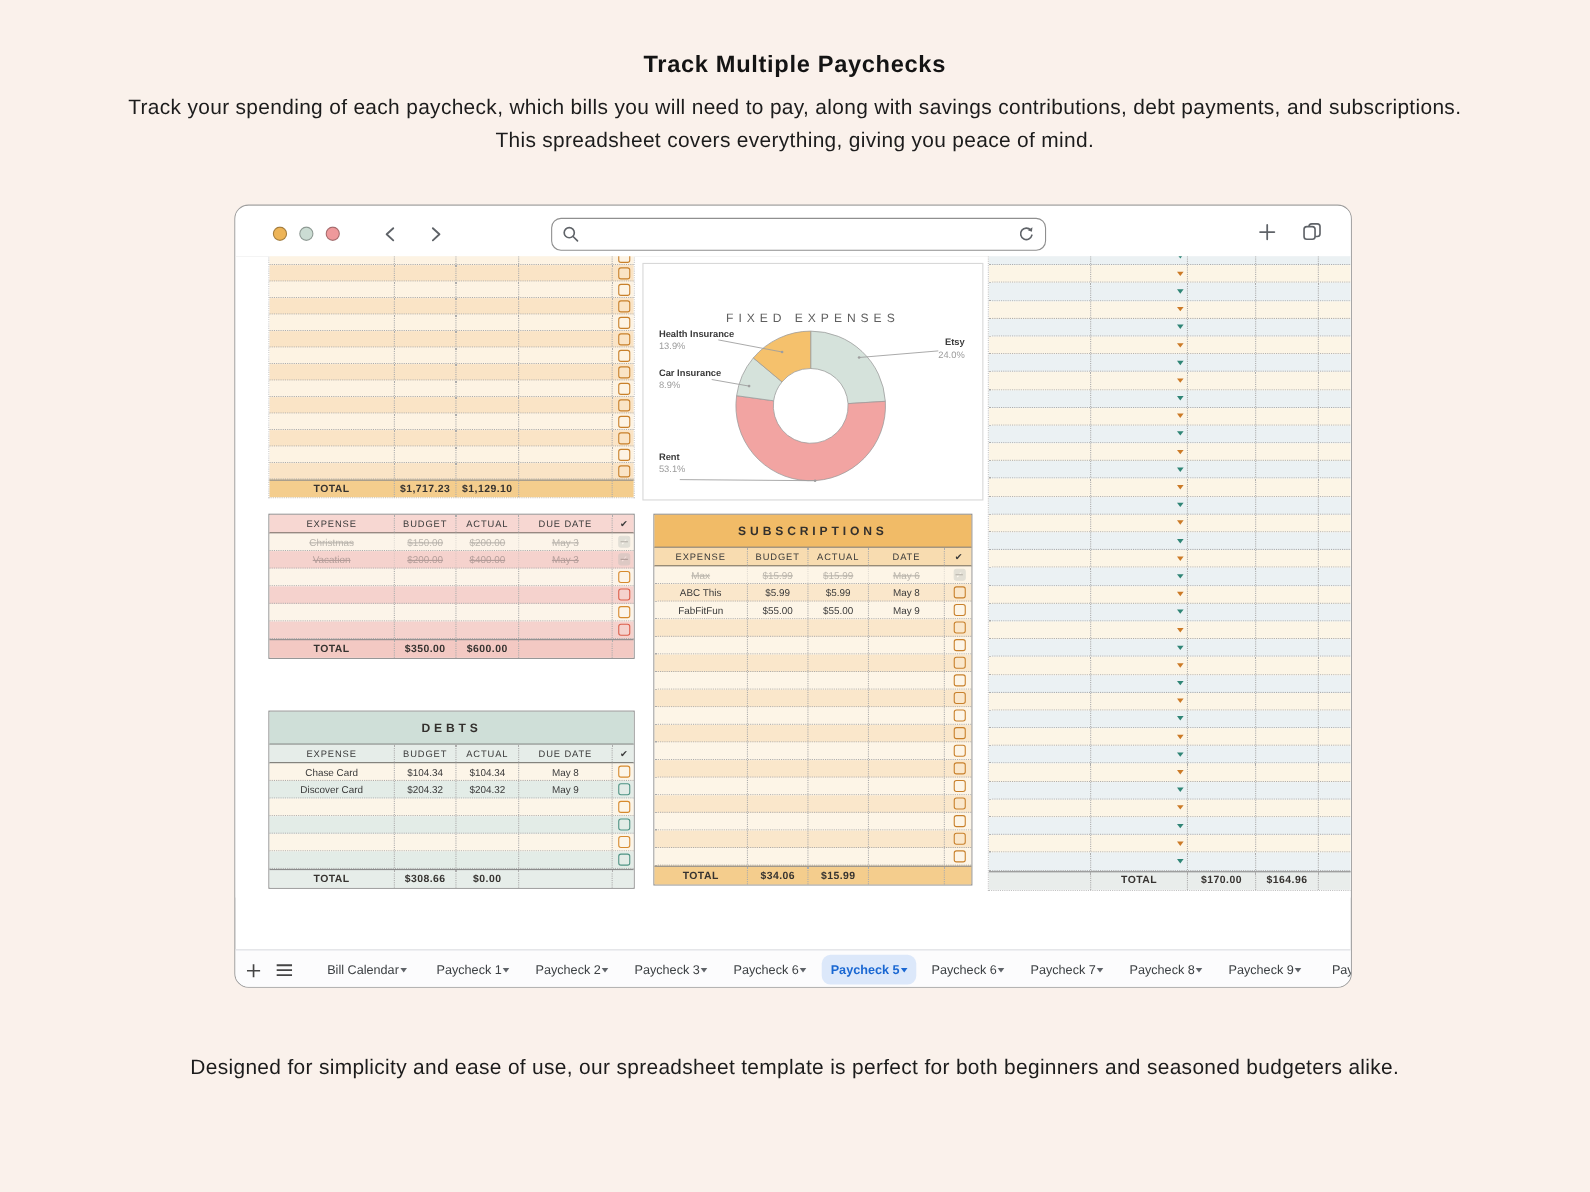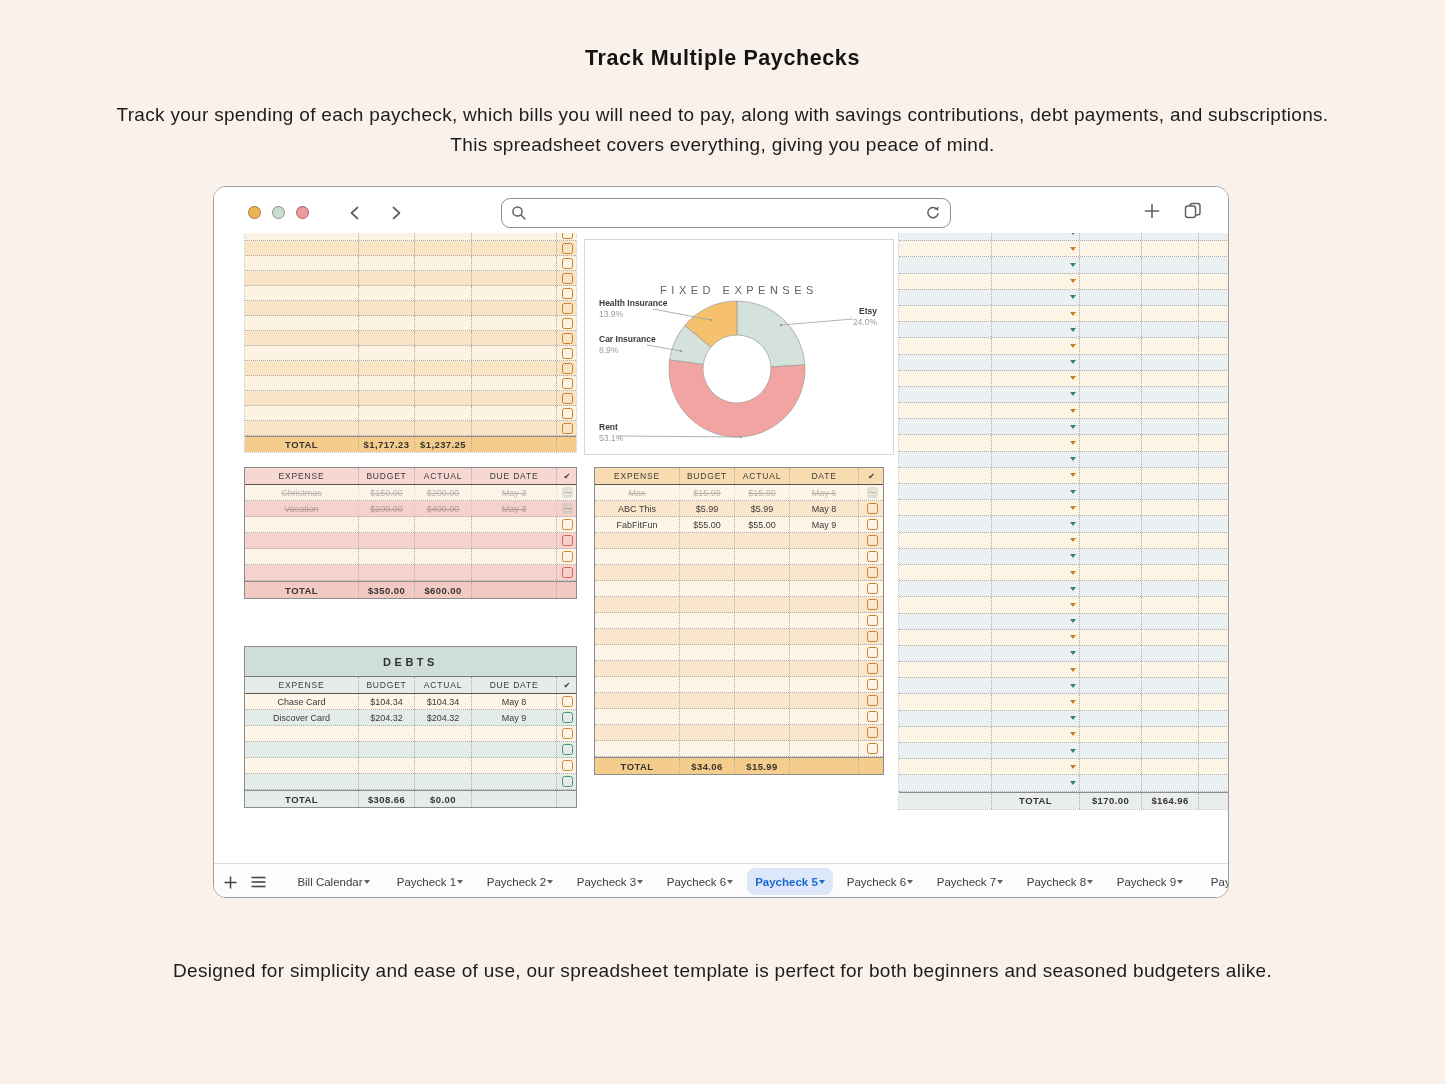--- a/index.html
+++ b/index.html
@@ -1,20 +1,20 @@
 <!DOCTYPE html>
 <html><head>
 <meta charset="utf-8">
 <style>
   html,body{margin:0;padding:0}
   body{width:1445px;height:1084px;position:relative;background:#FAF1EB;overflow:hidden;
        font-family:"Liberation Sans", sans-serif;}
   .page-title{position:absolute;top:46px;left:0;right:0;text-align:center;font-size:21.5px;
        font-weight:700;color:#141414;letter-spacing:.6px;margin:0}
-  .intro{position:absolute;top:84px;left:0;right:0;margin:16px auto;width:1250px;text-align:center;
+  .intro{position:absolute;top:84px;left:0;right:0;margin:0 auto;width:1250px;text-align:center;
        font-size:19px;line-height:29.5px;color:#1c1c1c;letter-spacing:.3px}
   .footer-text{position:absolute;top:956px;left:0;right:0;margin:0 auto;width:1270px;text-align:center;
        font-size:19px;line-height:29px;color:#1c1c1c;letter-spacing:.3px}
 
   
   .window{position:absolute;left:213px;top:186px;width:1016px;height:712px;background:#fff;
        border:1.5px solid #9E9E9E;border-radius:13px;overflow:hidden;box-sizing:border-box}
   .chrome{position:absolute;top:0;left:0;right:0;height:46px;background:#fff;border-bottom:1px solid #C9C9C9}
   .lights{position:absolute;left:34px;top:19px;display:flex;gap:11px}
   .light{width:13px;height:13px;border-radius:50%;border:1px solid rgba(0,0,0,.3);box-sizing:border-box}
@@ -50,21 +50,21 @@
   
   .chart-card{position:absolute;left:370px;top:6px;width:310px;height:216px;background:#fff;border:1px solid #D8D8D8;box-sizing:border-box}
   .chart-title{position:absolute;top:44px;left:0;right:0;text-align:center;font-size:11px;
        letter-spacing:4.5px;color:#5f5f5f}
   .chart-card svg{position:absolute;left:0;top:0}
   .chart-label{position:absolute;font-size:8.5px;line-height:10.5px}
   .chart-label .name{color:#3A3A3A;font-weight:600}
   .chart-label .pct{color:#9B9B9B}
   .lbl-hi{left:14px;top:58px}
   .lbl-ci{left:14px;top:94px}
-  .lbl-rent{left:14px;top:182px}
+  .lbl-rent{left:14px;top:170px}
   .lbl-etsy{right:16px;top:66px;text-align:right}
 
   
   .addbar{position:absolute;left:0;right:0;top:629px;height:47px;background:#fff;border-top:1px solid #E4E4E4;
        display:flex;align-items:center}
   .add-link{margin-left:18px;color:#1A73E8;font-size:12.5px;font-weight:600;cursor:pointer}
   .rows-input{margin-left:22px;width:44px;height:25px;border:1px solid #80868B;border-radius:4px;
        text-align:center;font-size:12.5px;color:#202124;box-sizing:border-box;background:#fff}
   .suffix{margin-left:12px;font-size:12.5px;color:#3C4043}
 
@@ -286,21 +286,21 @@
           <div class="cell" style="width: 56px;"></div>
           <div class="cell" style="width: 57px;"></div>
           <div class="cell" style="width: 85px;"></div>
           <div class="cell" style="width: 21px;">
             <span class="cbx" style="border-color: rgb(200, 128, 43);"></span>
           </div>
         </div>
         <div class="grow total" style="height: 16px; background: rgb(244, 205, 141);">
           <div class="cell" style="width: 114px;">TOTAL</div>
           <div class="cell" style="width: 56px;">$1,717.23</div>
-          <div class="cell" style="width: 57px;">$1,237.25</div>
+          <div class="cell" style="width: 57px;">$1,129.10</div>
           <div class="cell" style="width: 85px;"></div>
           <div class="cell" style="width: 21px;"></div>
         </div>
       </div>
       <div class="gridtable outline-solid" style="left: 30px; top: 234px; width: 333px;">
         <div class="grow hdr" style="height: 17px; background: rgb(247, 215, 210);">
           <div class="cell" style="width: 114px;">EXPENSE</div>
           <div class="cell" style="width: 56px;">BUDGET</div>
           <div class="cell" style="width: 57px;">ACTUAL</div>
           <div class="cell" style="width: 85px;">DUE DATE</div>
@@ -433,20 +433,21 @@
         </div>
         <div class="grow total" style="height: 17px; background: rgb(230, 237, 233);">
           <div class="cell" style="width: 114px;">TOTAL</div>
           <div class="cell" style="width: 56px;">$308.66</div>
           <div class="cell" style="width: 57px; text-align: center;">$0.00</div>
           <div class="cell" style="width: 85px;"></div>
           <div class="cell" style="width: 21px;"></div>
         </div>
       </div>
       <div class="gridtable outline-solid" style="left: 380px; top: 234px; width: 290px;">
+        <div class="tband" style="height: 30px; background: rgb(241, 187, 103);">SUBSCRIPTIONS</div>
         <div class="grow hdr" style="height: 17px; background: rgb(248, 220, 176);">
           <div class="cell" style="width: 85px;">EXPENSE</div>
           <div class="cell" style="width: 55px;">BUDGET</div>
           <div class="cell" style="width: 55px;">ACTUAL</div>
           <div class="cell" style="width: 69px;">DATE</div>
           <div class="cell" style="width: 26px;">✔</div>
         </div>
         <div class="grow struck" style="height: 16px; background: rgb(253, 245, 231);">
           <div class="cell" style="width: 85px;">Max</div>
           <div class="cell" style="width: 55px;">$15.99</div>

